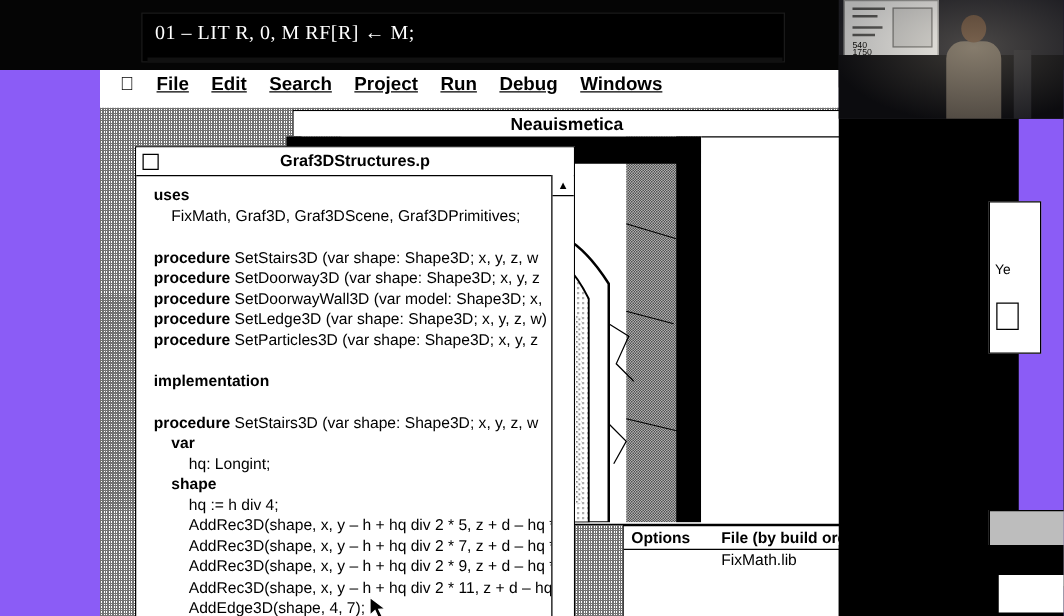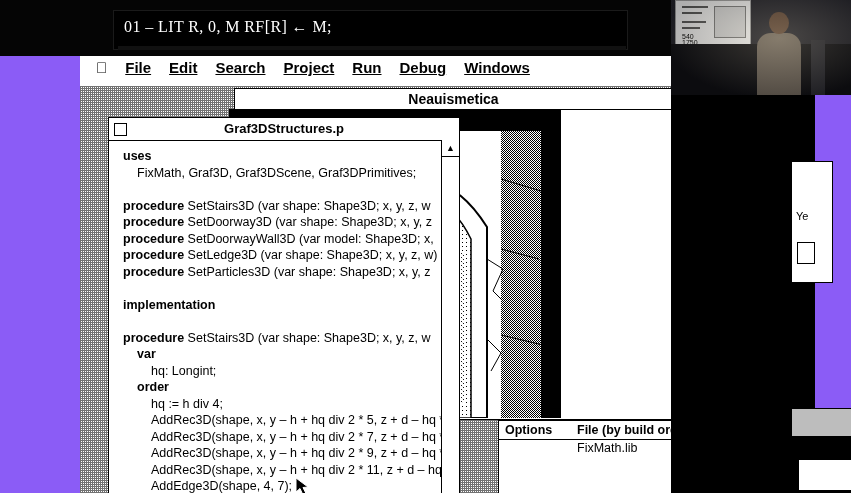--- a/index.html
+++ b/index.html
@@ -193,21 +193,21 @@
       <div class="code-line"><span class="kw">procedure</span><span> SetDoorway3D (var shape: Shape3D; x, y, z</span></div>
       <div class="code-line"><span class="kw">procedure</span><span> SetDoorwayWall3D (var model: Shape3D; x,</span></div>
       <div class="code-line"><span class="kw">procedure</span><span> SetLedge3D (var shape: Shape3D; x, y, z, w)</span></div>
       <div class="code-line"><span class="kw">procedure</span><span> SetParticles3D (var shape: Shape3D; x, y, z</span></div>
       <div class="code-line">&nbsp;</div>
       <div class="code-line"><span class="kw">implementation</span></div>
       <div class="code-line">&nbsp;</div>
       <div class="code-line"><span class="kw">procedure</span><span> SetStairs3D (var shape: Shape3D; x, y, z, w</span></div>
       <div class="code-line code-indent1"><span class="kw">var</span></div>
       <div class="code-line code-indent2">hq: Longint;</div>
-      <div class="code-line code-indent1"><span class="kw">order</span></div>
+      <div class="code-line code-indent1"><span class="kw">shape</span></div>
       <div class="code-line code-indent2">hq := h div 4;</div>
       <div class="code-line code-indent2">AddRec3D(shape, x, y – h + hq div 2 * 5, z + d – hq * </div>
       <div class="code-line code-indent2">AddRec3D(shape, x, y – h + hq div 2 * 7, z + d – hq * </div>
       <div class="code-line code-indent2">AddRec3D(shape, x, y – h + hq div 2 * 9, z + d – hq * </div>
       <div class="code-line code-indent2">AddRec3D(shape, x, y – h + hq div 2 * 11, z + d – hq *</div>
       <div class="code-line code-indent2">AddEdge3D(shape, 4, 7);</div>
 
     </div>
     <div class="scroll-v">
       <div class="arrow-btn">▲</div>

